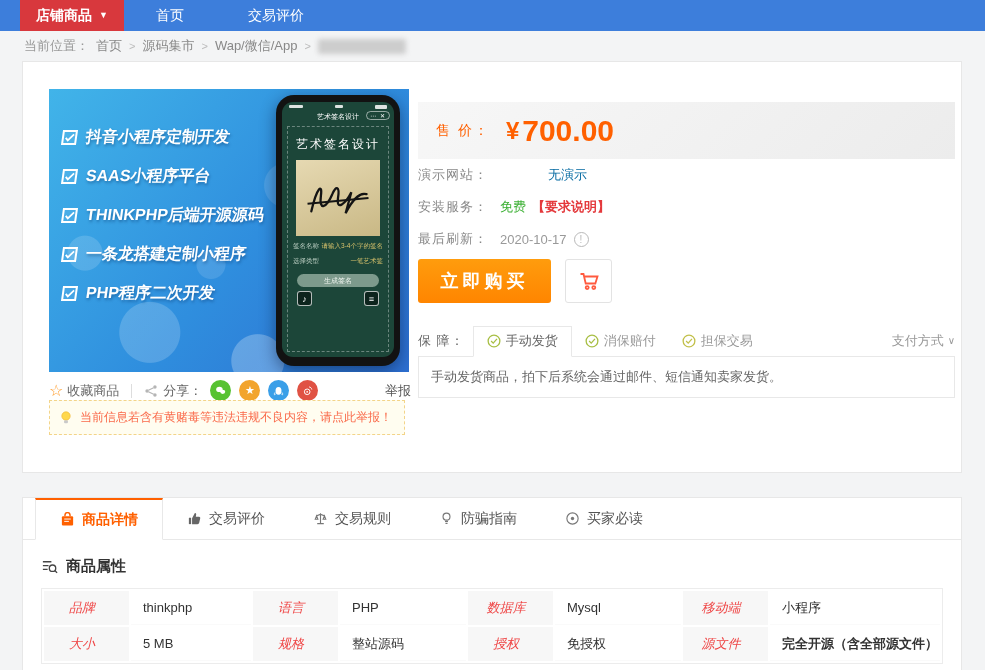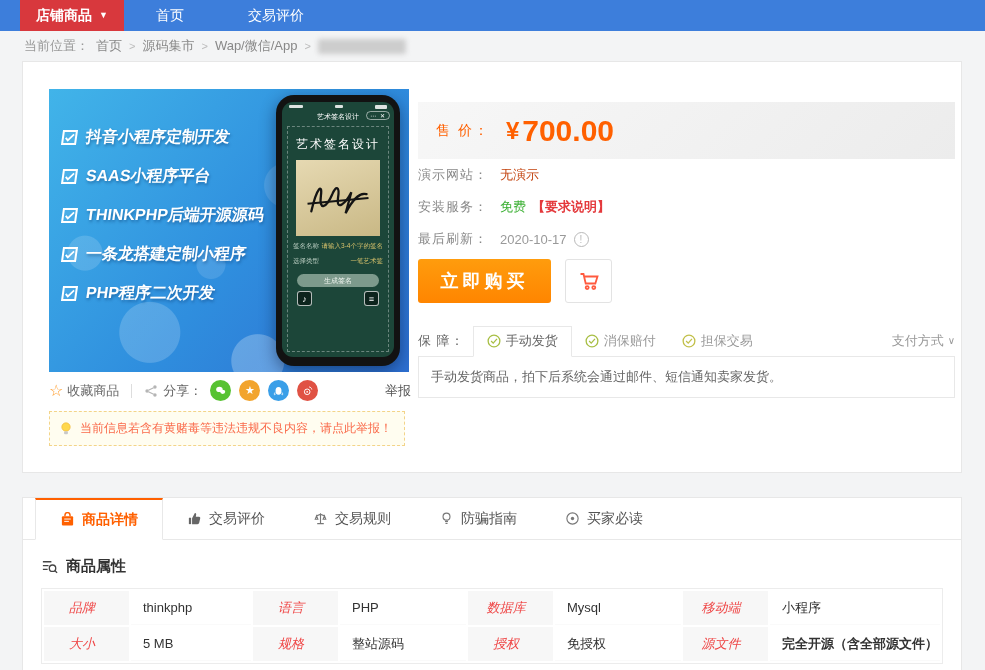--- a/index.html
+++ b/index.html
@@ -65,35 +65,35 @@
     color:#fff; font-size:9px; display:flex; align-items:center; justify-content:center; background:#0d241d; }
   
   .share-row { position:absolute; left:26px; top:318px; width:362px; display:flex;
     align-items:center; font-size:13px; color:#666; }
   .star { color:#ff9c2b; font-size:16px; margin-right:4px; }
   .vdiv { width:1px; height:14px; background:#ddd; margin:0 12px; }
   .sicon { width:21px; height:21px; border-radius:50%; margin-left:8px; display:inline-flex;
     align-items:center; justify-content:center; cursor:pointer; color:#fff; font-size:11px; }
   .report { margin-left:auto; cursor:pointer; color:#555; }
   
-  .warn { position:absolute; left:26px; top:349px; width:356px; border:1px dashed #f3d489;
+  .warn { position:absolute; left:26px; top:338px; width:356px; border:1px dashed #f3d489;
     background:#fffdf0; color:#fa6a4a; font-size:12px; padding:8px 9px;
     display:flex; gap:7px; align-items:center; }
   
   .pcol { position:absolute; left:395px; top:27px; width:537px; }
   .ptitle { font-size:17px; font-weight:bold; color:#404040; line-height:27px; }
   .price-strip { margin-top:13px; height:57px; background:linear-gradient(135deg,#f7f7f7,#ececec);
     display:flex; align-items:center; padding:0 18px; }
   .price-label { color:#ff6000; font-size:14px; letter-spacing:2px; }
   .price-cur { color:#ff6000; font-size:24px; font-weight:bold; margin-left:16px; }
   .price-num { color:#ff6000; font-size:30px; font-weight:bold; margin-left:3px; }
   .inforow { height:32px; display:flex; align-items:center; font-size:13px; }
   .inforow:first-of-type { margin-top:20px; }
   .ilabel { color:#888; width:82px; letter-spacing:1px; }
-  .muted { color:#c2410c; }
+  .muted { color:#0369a1;margin-left:48px; }
   .free { color:#3cb034; }
   .reqdoc { color:#e4393c; font-weight:bold; margin-left:6px; cursor:pointer; }
   .datev { color:#999; }
   .bang { width:15px; height:15px; border:1px solid #b9b9b9; border-radius:50%; color:#b9b9b9;
     font-size:10px; display:inline-flex; align-items:center; justify-content:center; margin-left:7px; }
   .buy-row { display:flex; gap:14px; margin-top:4px; }
   .buy-btn { width:133px; height:44px; background:linear-gradient(180deg,#ff9c0d,#ff8500);
     color:#fff; font-size:18px; font-weight:bold; letter-spacing:4px; border:none; border-radius:3px; cursor:pointer; }
   .cart-btn { width:47px; height:44px; background:#fff; border:1px solid #e3e3e3; border-radius:3px;
     display:flex; align-items:center; justify-content:center; cursor:pointer; }

